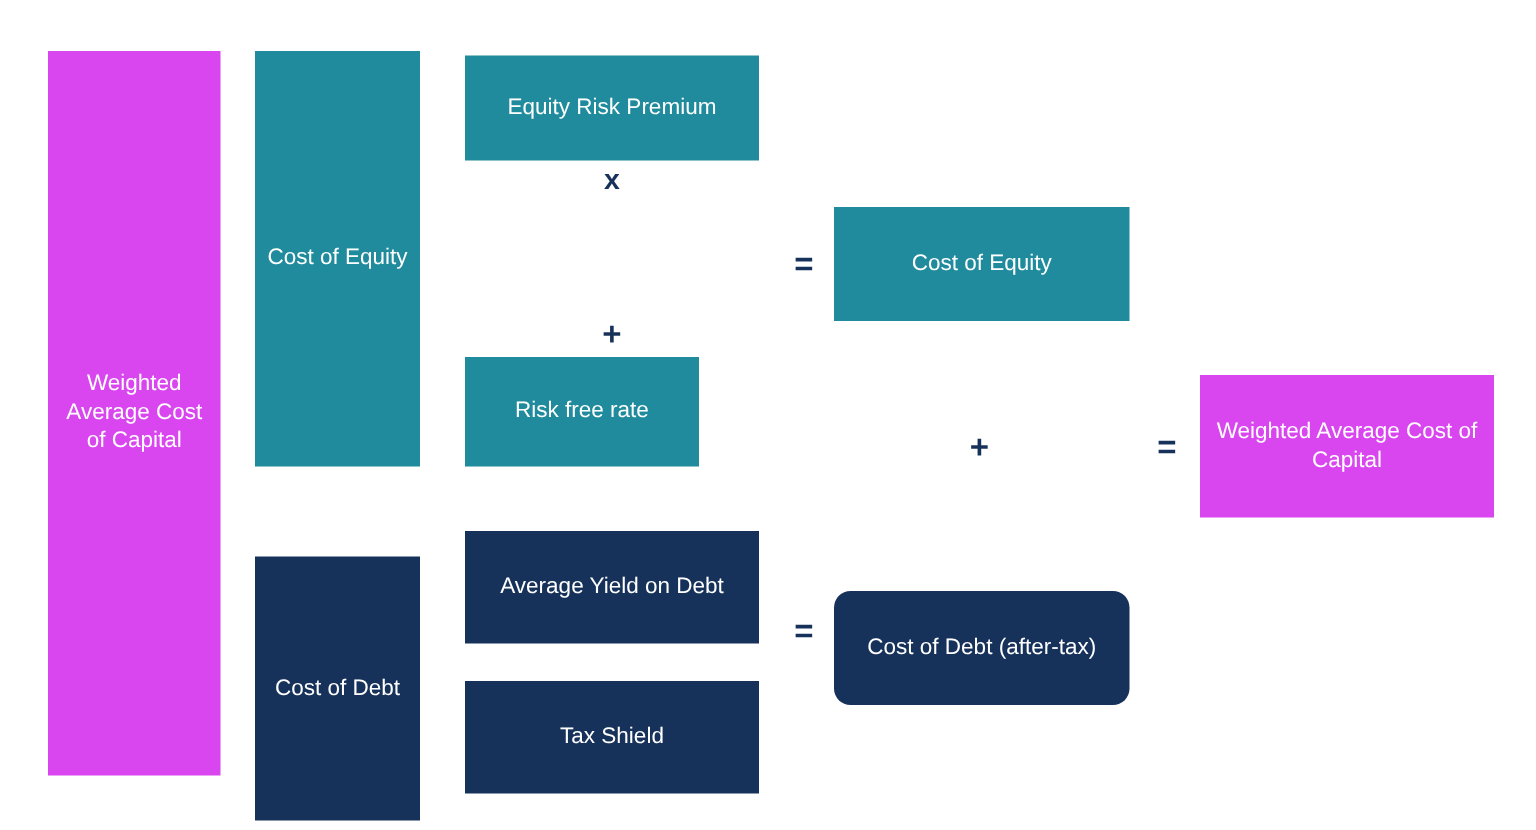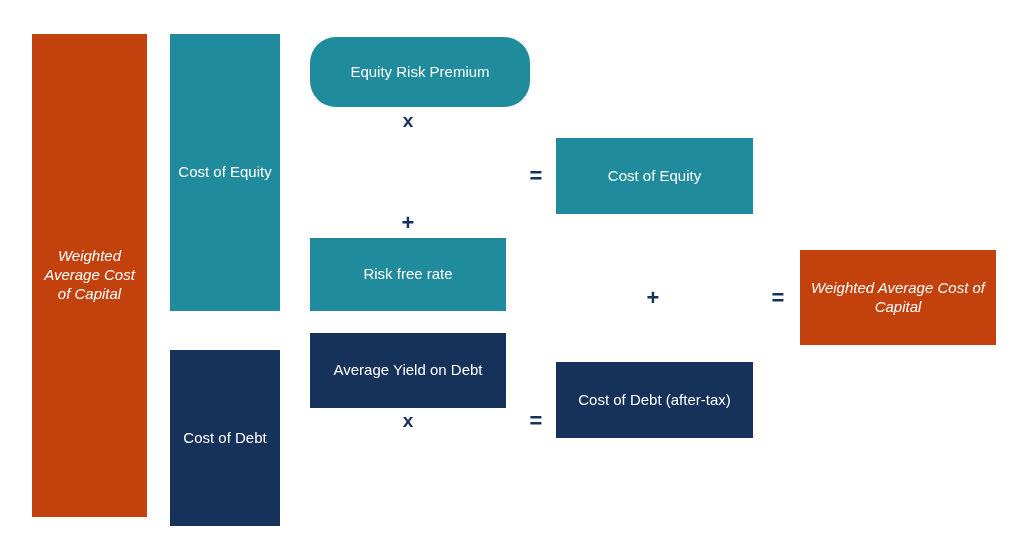--- a/index.html
+++ b/index.html
@@ -25,22 +25,22 @@
     justify-content: center;
     text-align: center;
     color: #ffffff;
     font-size: 15px;
     line-height: 1.25;
     box-sizing: border-box;
     padding: 4px 8px;
     -webkit-font-smoothing: antialiased;
   }
   .teal   { background: #1F8B9C; }
-  .navy   { background: #17325A; }
-  .orange { background: #c2410c; font-style: italic; }
+  .navy   { background: #17325A; margin-top: 21px; }
+  .orange { background: #d946ef; }
 
   .op {
     position: absolute;
     display: flex;
     align-items: center;
     justify-content: center;
     color: #17325A;
     font-weight: bold;
     font-size: 19px;
     line-height: 1;
@@ -49,37 +49,37 @@
   .op-lg { font-size: 22px; }
 
   
   #wacc-spine { left: 32px; top: 34px; width: 115px; height: 483px; font-size: 15px; }
 
   
   #cost-of-equity-col { left: 170px; top: 34px; width: 110px; height: 277px; }
   #cost-of-debt-col   { left: 170px; top: 350px; width: 110px; height: 176px; }
 
   
-  #erp-box       { left: 310px; top: 37px;  width: 220px; height: 70px; border-radius: 26px; }
+  #erp-box       { left: 310px; top: 37px;  width: 196px; height: 70px; }
   #beta-box      { left: 310px; top: 133px; width: 196px; height: 75px; }
-  #rfr-box       { left: 310px; top: 238px; width: 196px; height: 73px; }
+  #rfr-box       { left: 310px; top: 238px; width: 156px; height: 73px; }
   #ayod-box      { left: 310px; top: 333px; width: 196px; height: 75px; }
   #tax-box       { left: 310px; top: 433px; width: 196px; height: 75px; }
 
   
   #op-erp-beta   { left: 310px; top: 107px; width: 196px; height: 26px; }
   #op-beta-rfr   { left: 310px; top: 208px; width: 196px; height: 30px; }
   #op-ayod-tax   { left: 310px; top: 408px; width: 196px; height: 25px; }
 
   
   #eq-equity     { left: 516px; top: 138px; width: 40px; height: 76px; }
   #equity-result { left: 556px; top: 138px; width: 197px; height: 76px; }
 
   #eq-debt       { left: 516px; top: 383px; width: 40px; height: 76px; }
-  #debt-result   { left: 556px; top: 362px; width: 197px; height: 76px; }
+  #debt-result   { left: 556px; top: 373px; width: 197px; height: 76px; border-radius: 11px; }
 
   
   #op-plus-final { left: 630px; top: 275px; width: 46px; height: 46px; }
   #eq-final      { left: 756px; top: 275px; width: 44px; height: 46px; }
   #wacc-result   { left: 800px; top: 250px; width: 196px; height: 95px; font-size: 15px; }
 </style>
 </head>
 <body>
 
 <div id="canvas">
@@ -96,20 +96,21 @@
 
 
   <div class="op op-lg" id="op-beta-rfr">+</div>
 
   <div class="box teal" id="rfr-box">Risk free rate</div>
 
   <div class="box navy" id="ayod-box">Average Yield on Debt</div>
 
   <div class="op" id="op-ayod-tax">x</div>
 
+  <div class="box navy" id="tax-box">Tax Shield</div>
 
   <div class="op op-lg" id="eq-equity">=</div>
 
   <div class="box teal" id="equity-result">Cost of Equity</div>
 
   <div class="op op-lg" id="eq-debt">=</div>
 
   <div class="box navy" id="debt-result">Cost of Debt (after-tax)</div>
 
   <div class="op op-lg" id="op-plus-final">+</div>

